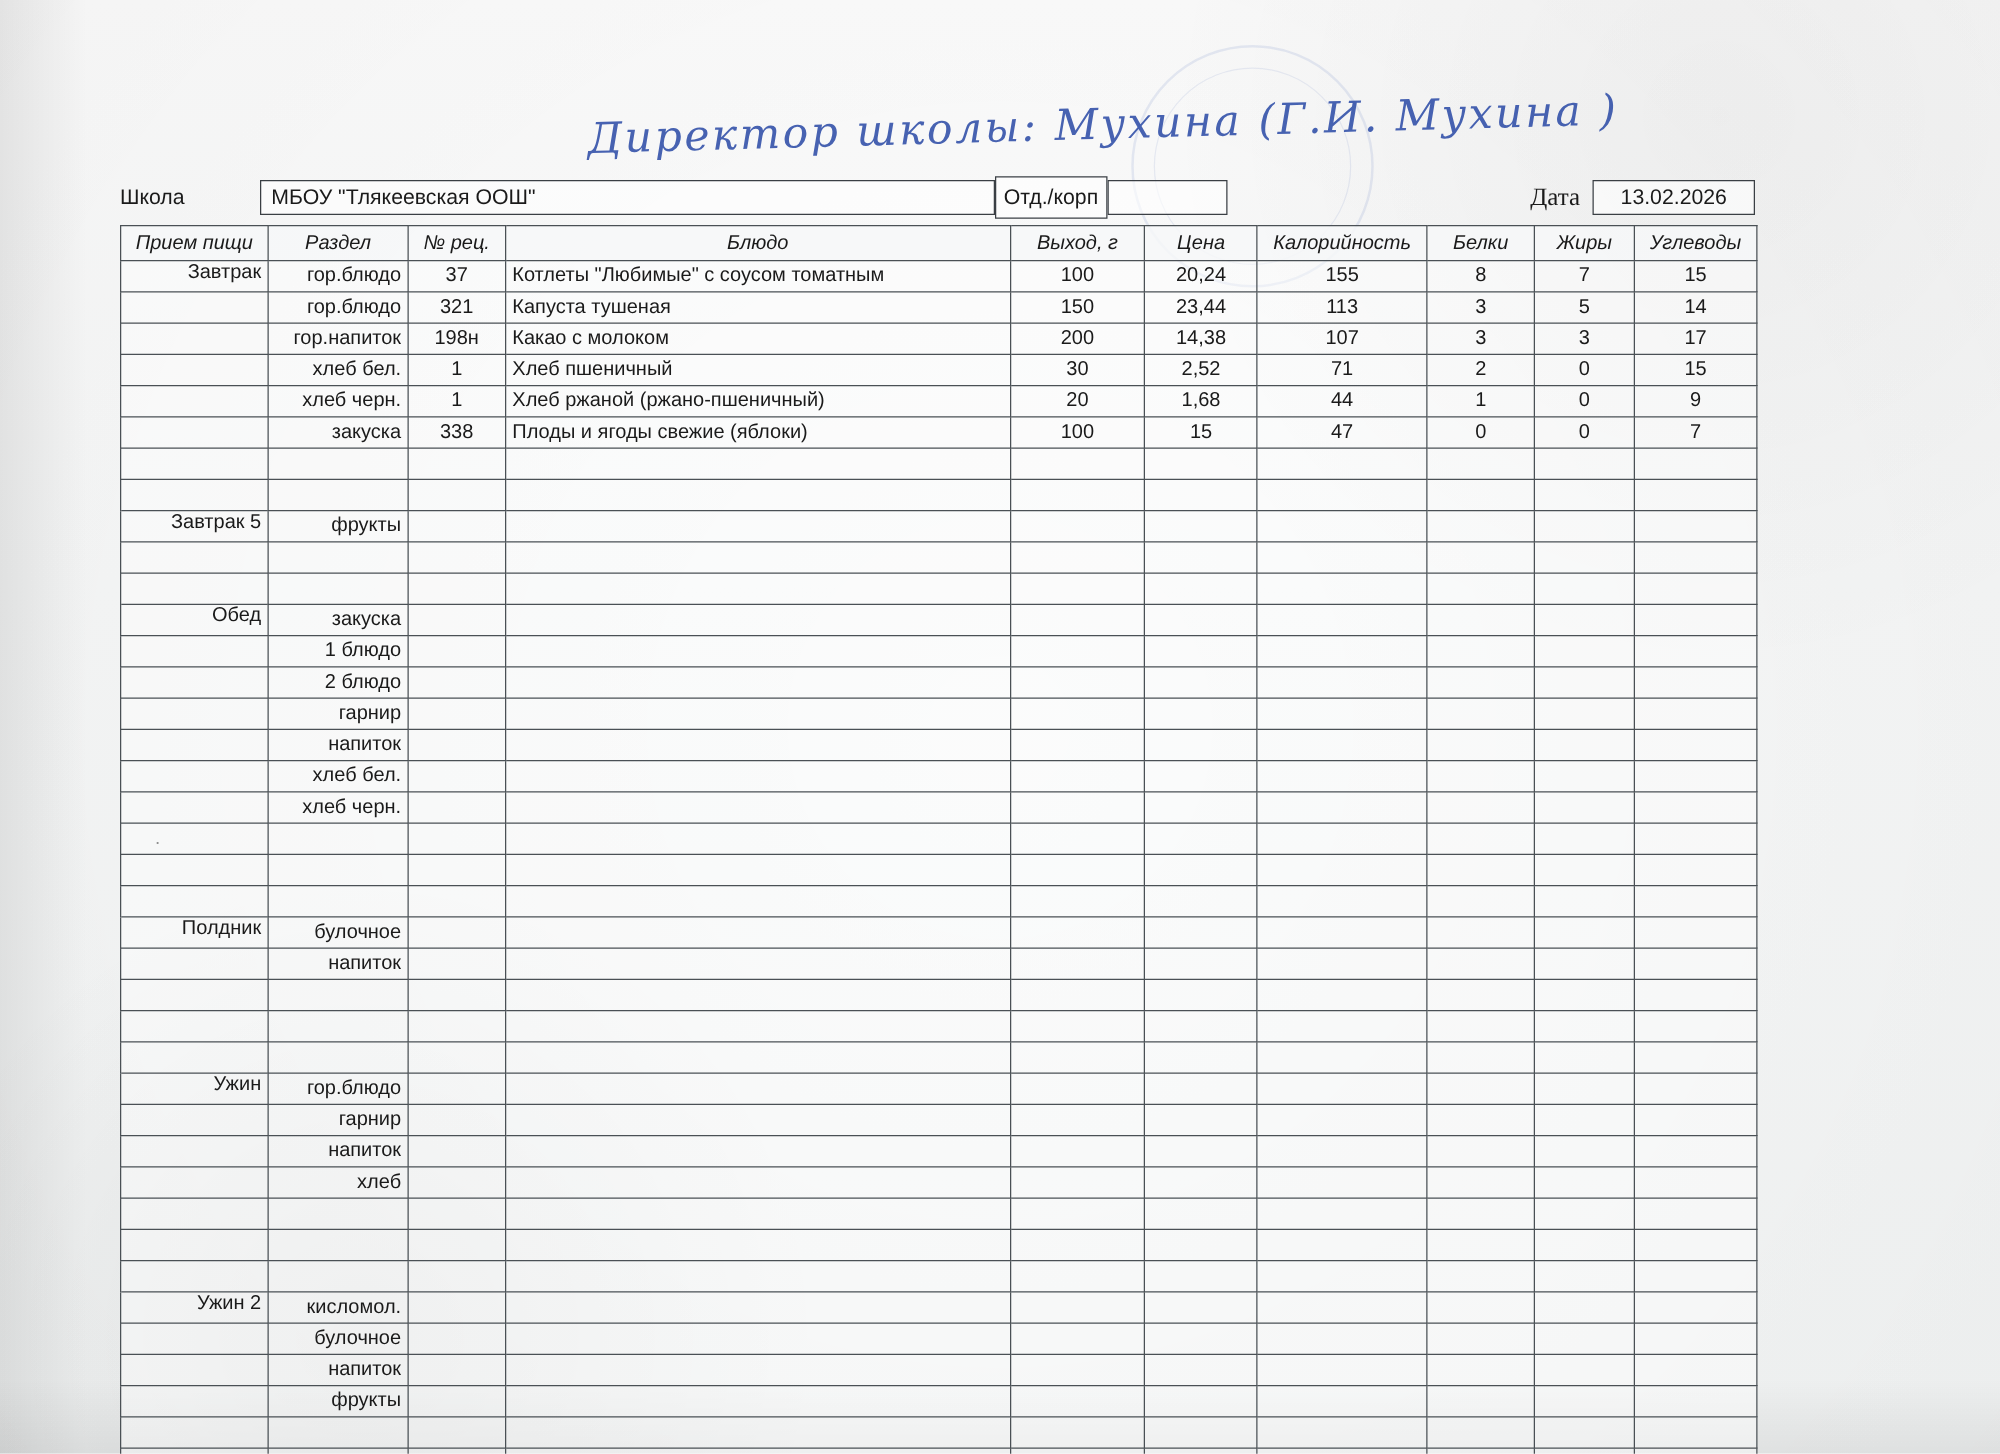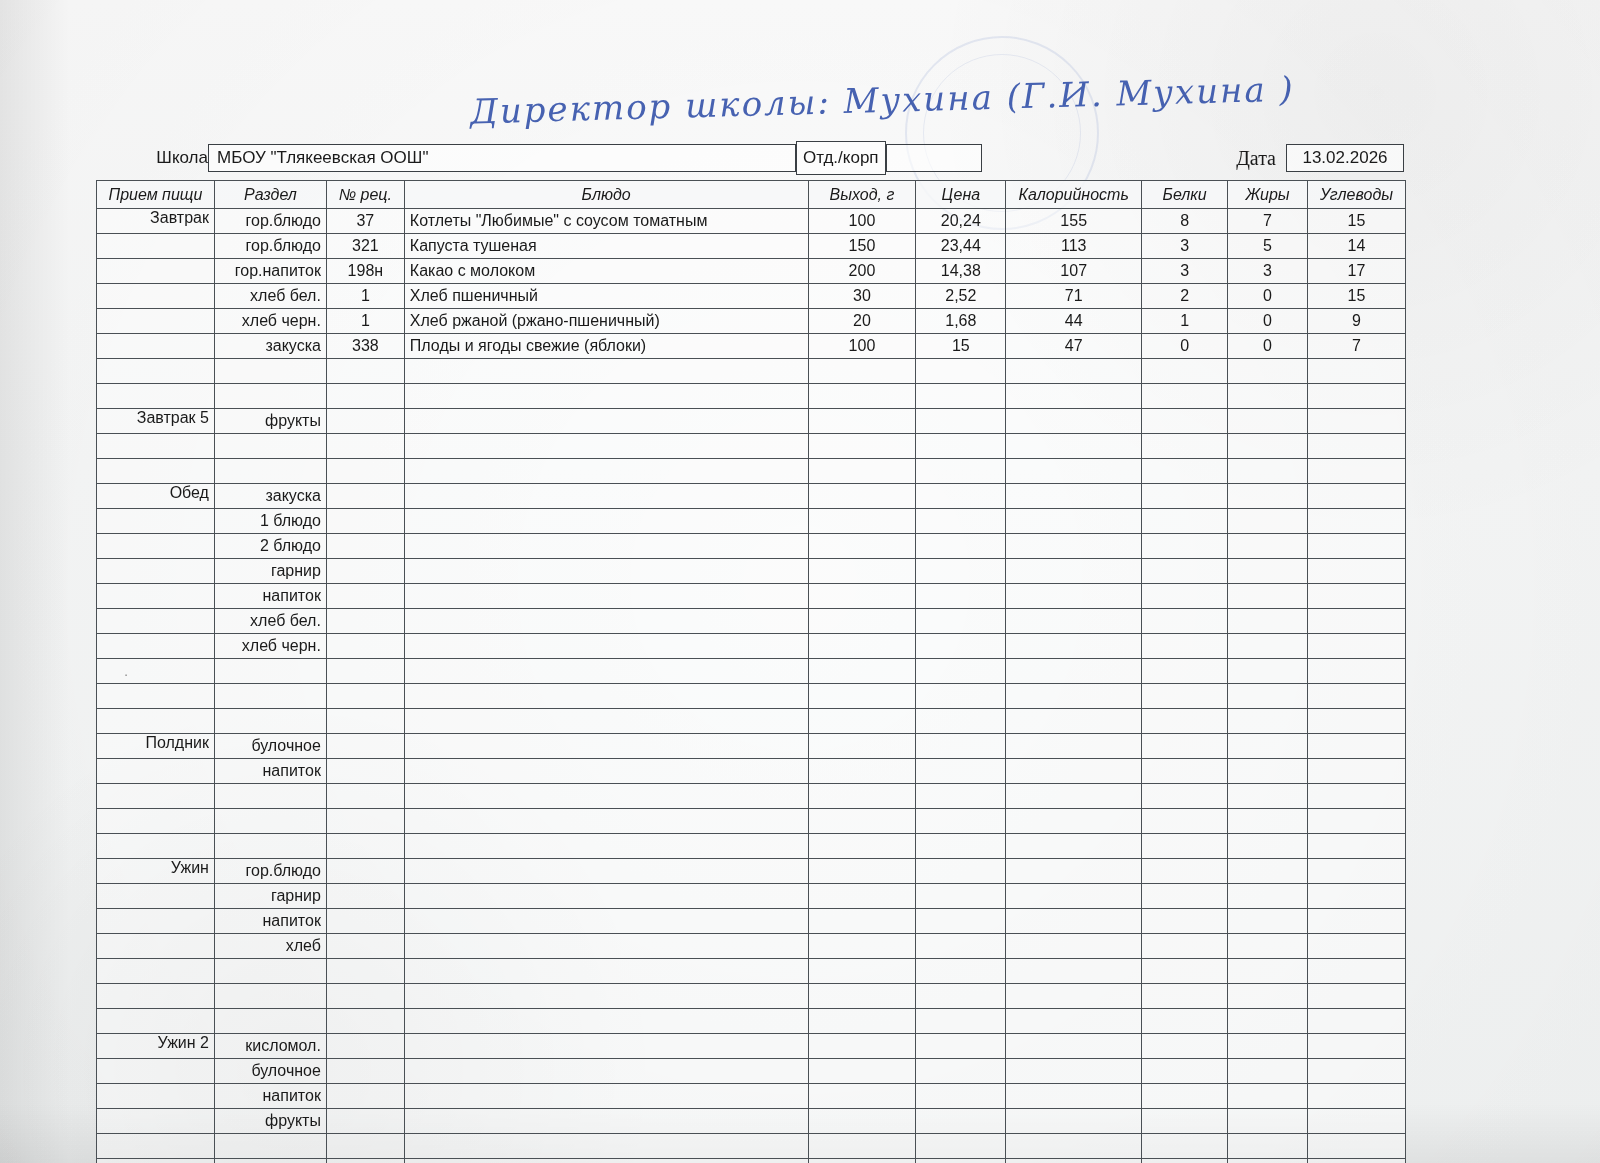--- a/index.html
+++ b/index.html
@@ -70,21 +70,21 @@
     left: 96px;
     top: 143px;
     width: 1308px;
     height: 30px;
     display: flex;
     align-items: center;
     font-size: 17px;
   }
   .hdr-label {
     width: 112px;
-    text-align: right;
+    text-align: left;
     font-size: 17px;
   }
   .hdr-box {
     border: 1.5px solid #3a3f44;
     height: 28px;
     display: flex;
     align-items: center;
     padding: 0 8px;
     background: rgba(255,255,255,0.6);
     box-sizing: border-box;
@@ -101,21 +101,21 @@
     font-size: 17px;
     background: rgba(255,255,255,0.6);
   }
   .hdr-dept-input { width: 96px; }
   .hdr-spacer { flex: 1; }
   .hdr-date-label {
     padding: 0 10px;
     font-size: 20px;
     font-family: Liberation Serif, serif;
   }
-  .hdr-date { width: 118px; justify-content: center; }
+  .hdr-date { width: 130px; justify-content: center; }
 
   
   table.menu {
     position: absolute;
     left: 96px;
     top: 180px;
     border-collapse: collapse;
     width: 1310px;
     font-size: 16px;
     background: rgba(255,255,255,0.45);

